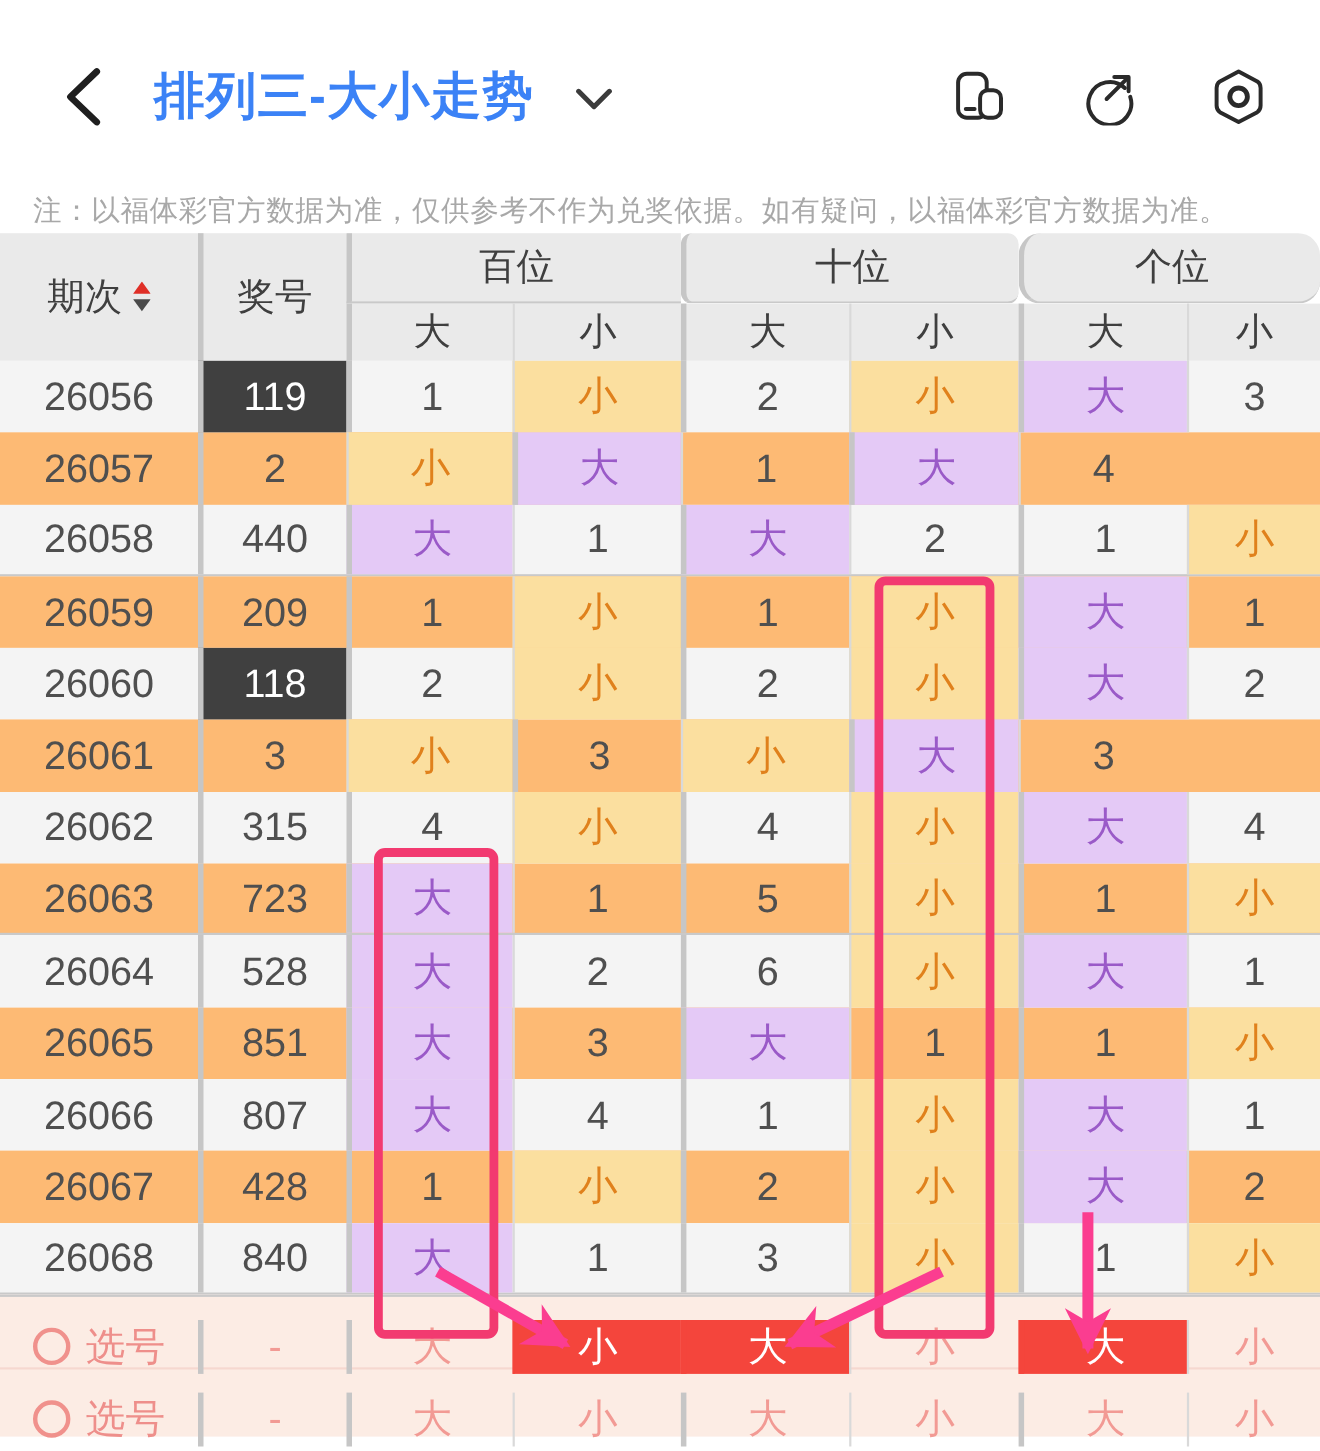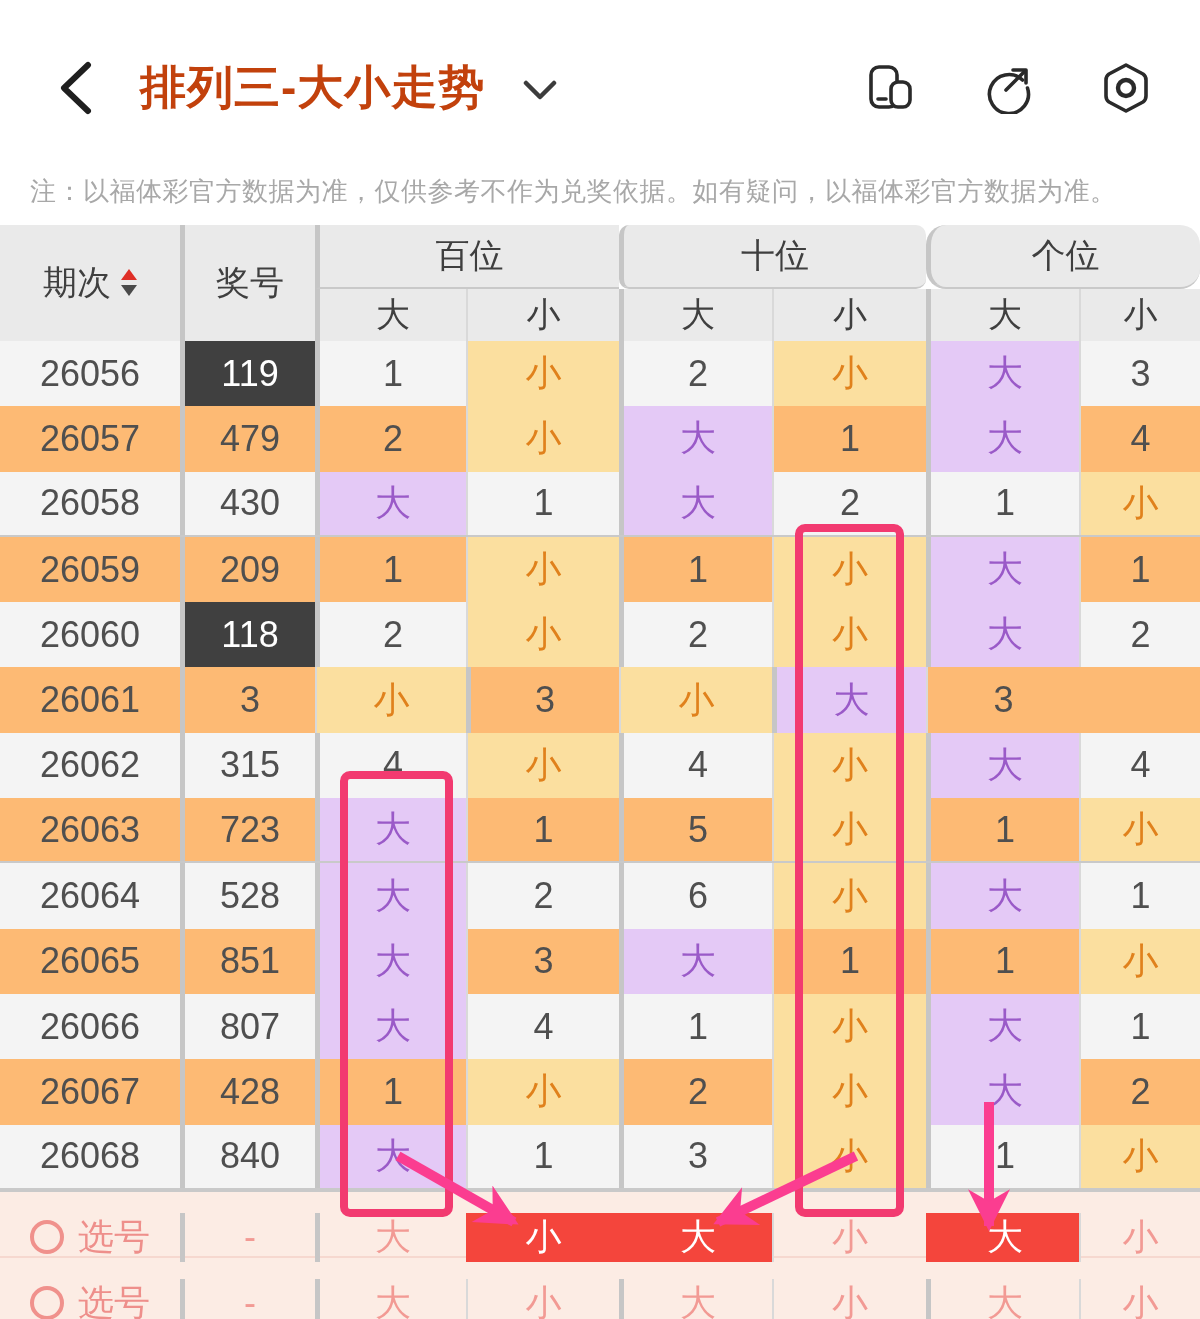--- a/index.html
+++ b/index.html
@@ -5,28 +5,28 @@
   * { margin:0; padding:0; box-sizing:border-box; }
   html,body { background:#fff; }
   .app {
     position:relative; width:1200px; height:1319px; overflow:hidden;
     background:#fff; font-family:"Liberation Sans","DejaVu Sans",sans-serif;
   }
   
   .topbar { position:absolute; top:52px; left:0; right:0; height:72px;
     display:flex; align-items:center; padding:0 48px 0 58px; }
   .back-btn { width:46px; height:56px; display:flex; align-items:center; cursor:pointer; }
-  .title { font-size:46px; font-weight:700; color:#c2410c; letter-spacing:1px; margin-left:36px; }
+  .title { font-size:46px; font-weight:700; color:#3b82f6; letter-spacing:1px; margin-left:36px; }
   .title-dd { margin-left:38px; margin-top:8px; cursor:pointer; }
   .top-icons { margin-left:auto; display:flex; align-items:center; gap:66px; }
   .icon-btn { width:52px; height:52px; display:flex; align-items:center; justify-content:center; cursor:pointer; }
   
   .note { position:absolute; top:174px; left:30px; font-size:26px; color:#a8a8a8; letter-spacing:0.5px; }
   
-  .table { position:absolute; top:225px; left:0; width:1200px;text-align:center; }
+  .table { position:absolute; top:212px; left:0; width:1200px;text-align:center; }
   .grid8 { display:grid; grid-template-columns:180px 135px 151px 153px 153px 154px 153px 121px; }
   .thead { grid-template-rows:64px 52px; }
   .hcell { background:#eaeaea; color:#3f3f3f; font-size:34px;
     display:flex; align-items:center; justify-content:center; }
   .h-period { grid-column:1; grid-row:1/3; }
   .h-prize  { grid-column:2; grid-row:1/3; border-left:5px solid #c6c6c6; }
   .h-g1 { grid-column:3/5; grid-row:1; border-left:5px solid #c6c6c6; border-bottom:2px solid #c9c9c9; }
   .h-g2 { grid-column:5/7; grid-row:1; border-left:5px solid #c6c6c6; border-bottom:2px solid #c9c9c9;border-radius:10px; }
   .h-g3 { grid-column:7/9; grid-row:1; border-left:5px solid #c6c6c6; border-bottom:2px solid #c9c9c9;border-radius:20px; }
   .h-sub { grid-row:2; }
@@ -123,31 +123,30 @@
           <div class="cell bl5 green">119</div>
           <div class="cell bl5 num">1</div>
           <div class="cell bl2 small">小</div>
           <div class="cell bl5 num">2</div>
           <div class="cell bl2 small">小</div>
           <div class="cell bl5 big">大</div>
           <div class="cell bl2 num">3</div>
         </div>
         <div class="grid8 row">
           <div class="cell ">26057</div>
-          <div class="cell bl5">479</div>
           <div class="cell bl5 num">2</div>
           <div class="cell bl2 small">小</div>
           <div class="cell bl5 big">大</div>
           <div class="cell bl2 num">1</div>
           <div class="cell bl5 big">大</div>
           <div class="cell bl2 num">4</div>
         </div>
         <div class="grid8 row alt sep">
           <div class="cell ">26058</div>
-          <div class="cell bl5">430</div>
+          <div class="cell bl5">440</div>
           <div class="cell bl5 big">大</div>
           <div class="cell bl2 num">1</div>
           <div class="cell bl5 big">大</div>
           <div class="cell bl2 num">2</div>
           <div class="cell bl5 num">1</div>
           <div class="cell bl2 small">小</div>
         </div>
         <div class="grid8 row">
           <div class="cell ">26059</div>
           <div class="cell bl5">209</div>

